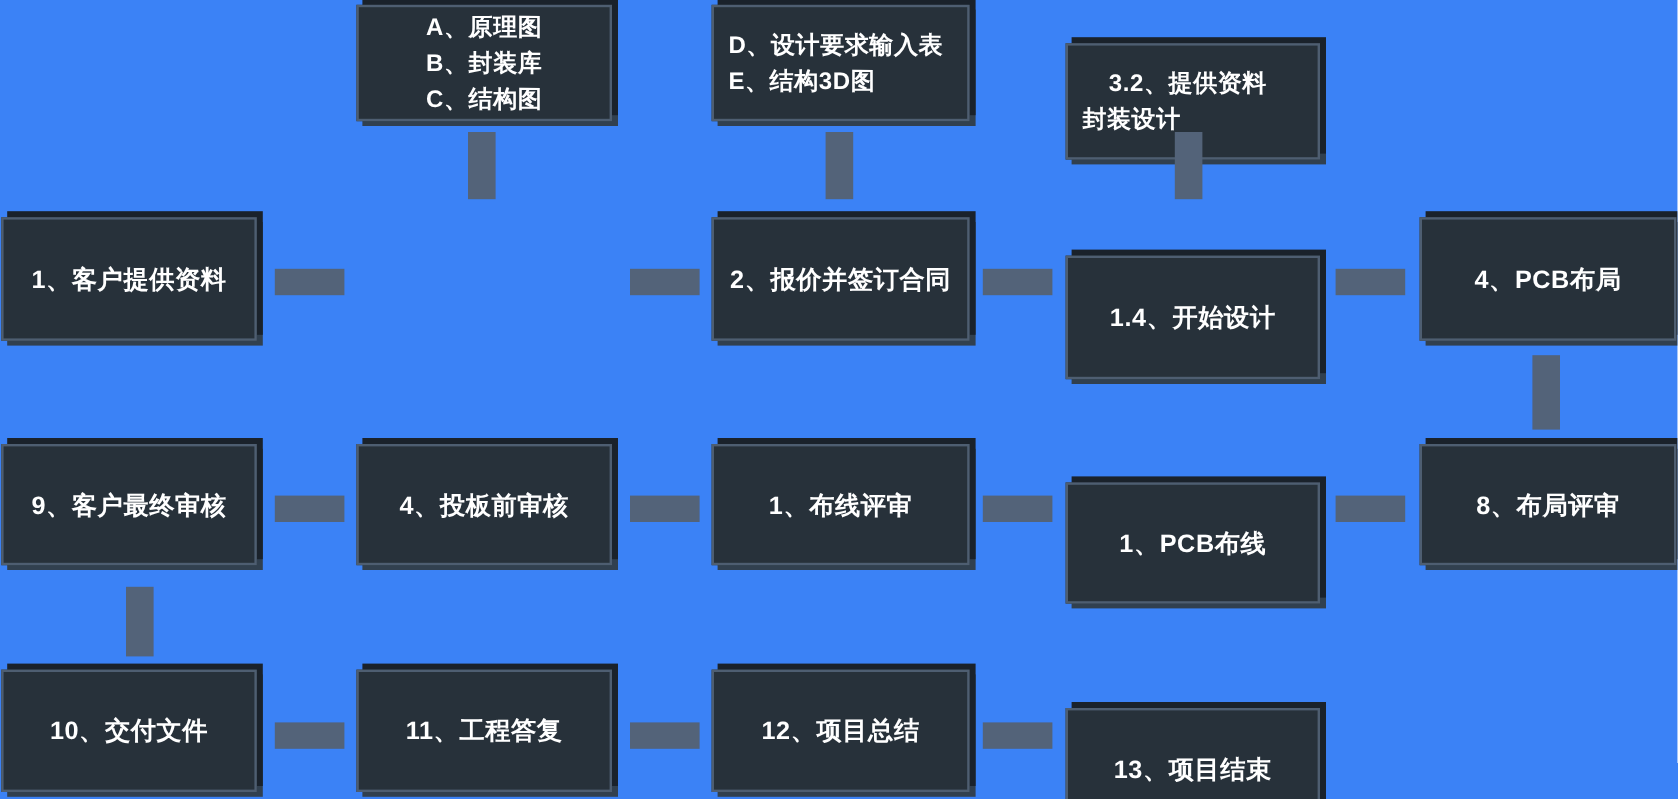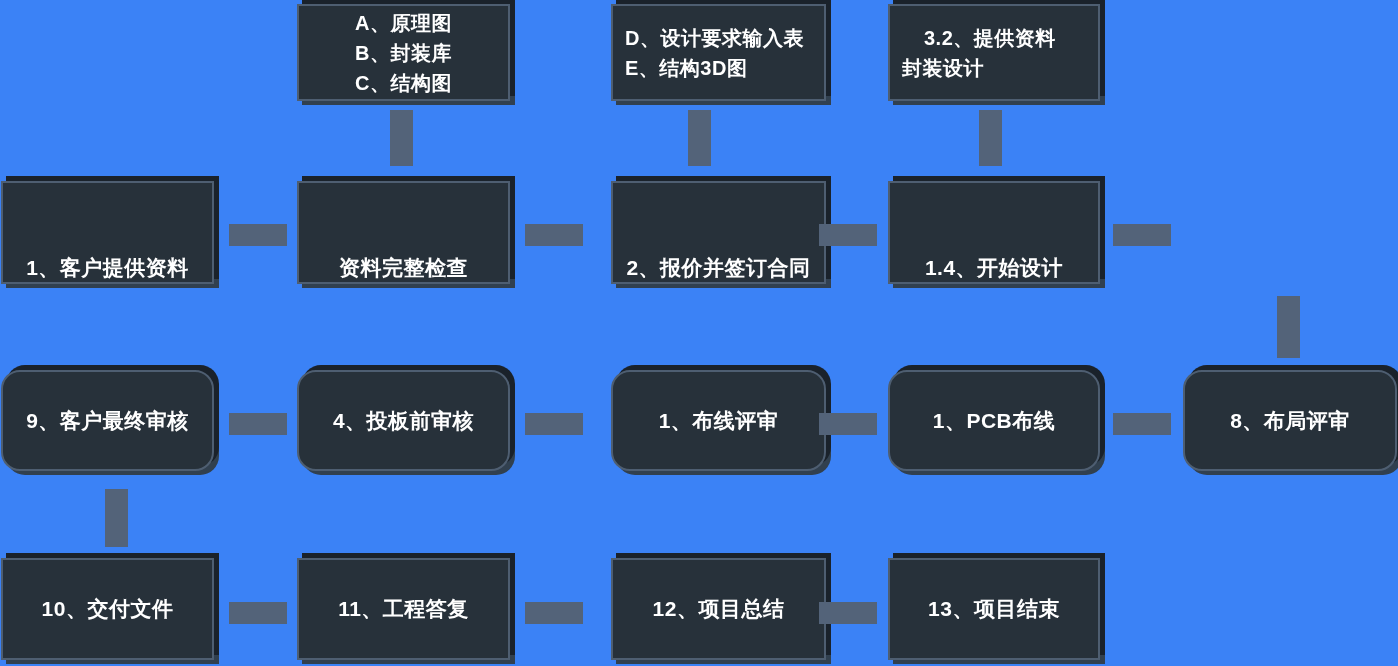--- a/index.html
+++ b/index.html
@@ -23,27 +23,27 @@
     letter-spacing:0.5px;
   }
   .node .block{display:block;text-align:left;line-height:30px;font-size:20px;}
   .node .line{display:block;}
   .pad-left{justify-content:flex-start;}
   .pad-left .block{padding-left:12px;}
   .indent-first .line:first-child{padding-left:22px;}
   
   .c0{left:1px;width:213px;}
   .c1{left:297px;width:213px;}
-  .c2{left:611px;width:215px;}
-  .c3{left:888px;width:212px;}
+  .c2{left:593px;width:215px;}
+  .c3{left:888px;width:212px;margin-top:32px;}
   .c4{left:1183px;width:214px;}
   
   .r-top{top:4px;height:97px;}
-  .r1{top:181px;height:103px;align-items:flex-end;}
-  .r2{top:370px;height:101px;border-radius:19px;}
+  .r1{top:181px;height:103px;}
+  .r2{top:370px;height:101px;}
   .r3{top:558px;height:102px;}
   
   .hconn{position:absolute;width:58px;height:22px;background:var(--connector,#536379);}
   .vconn{position:absolute;width:23px;height:56px;background:var(--connector,#536379);}
   .gap0{left:229px;} .gap1{left:525px;} .gap2{left:819px;} .gap3{left:1113px;}
   .hr1{top:224px;} .hr2{top:413px;} .hr3{top:602px;}
   .vtA{left:390px;top:110px;}
   .vtD{left:688px;top:110px;}
   .vt32{left:979px;top:110px;}
   .v45{left:1277px;top:296px;height:62px;}
@@ -74,28 +74,28 @@
     </span>
   </div>
 
   <div class="vconn vtA"></div>
   <div class="vconn vtD"></div>
   <div class="vconn vt32"></div>
 
   <div class="node c0 r1">
     <span>1、客户提供资料</span>
   </div>
-  <div class="node c1 r1">
-    <span>资料完整检查</span>
-  </div>
   <div class="node c2 r1">
     <span>2、报价并签订合同</span>
   </div>
   <div class="node c3 r1">
     <span>1.4、开始设计</span>
+  </div>
+  <div class="node c4 r1">
+    <span>4、PCB布局</span>
   </div>
 
   <div class="hconn gap0 hr1"></div>
   <div class="hconn gap1 hr1"></div>
   <div class="hconn gap2 hr1"></div>
   <div class="hconn gap3 hr1"></div>
 
   <div class="vconn v45"></div>
 
   <div class="node c0 r2">

